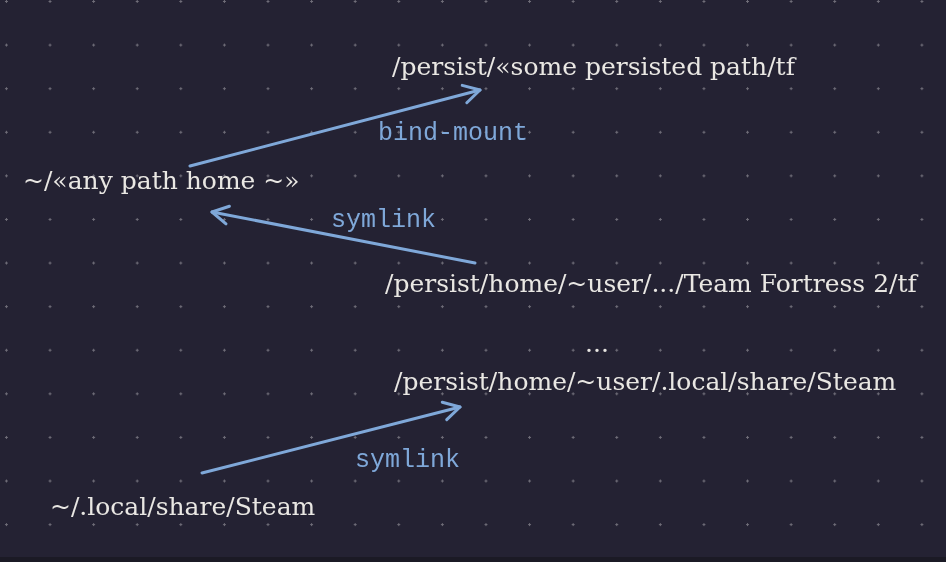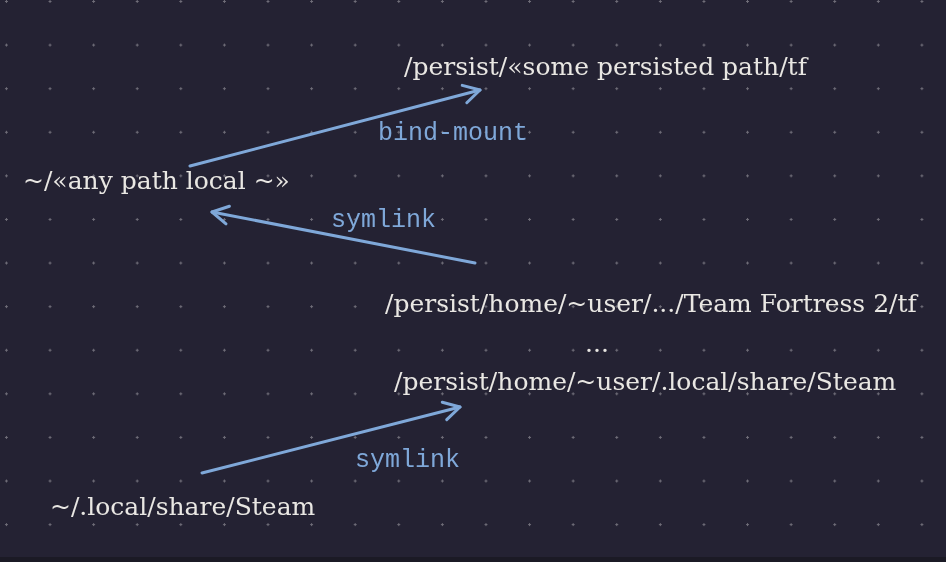--- a/index.html
+++ b/index.html
@@ -59,23 +59,23 @@
     <defs>
       <marker id="arrowhead" viewBox="-22 -14 28 28" markerWidth="28" markerHeight="28" markerUnits="userSpaceOnUse" refX="0" refY="0" orient="auto">
         <path id="arrowhead-path" d="M -16 -9 L 0 0 L -16 9" fill="none" stroke="#7fa8d9" stroke-width="3" stroke-linecap="round" stroke-linejoin="round"></path>
       </marker>
     </defs>
   <line x1="190" y1="166" x2="480" y2="90" marker-end="url(#arrowhead)"></line>
       <line x1="475" y1="263" x2="212" y2="212" marker-end="url(#arrowhead)"></line>
       <line x1="202" y1="473" x2="460" y2="407" marker-end="url(#arrowhead)"></line>
     </svg>
 
-  <div class="node" style="left: 404px; top: 53px;">/persist/«some persisted path/tf</div>
-  <div class="node" style="left: 23px; top: 167px;">~/«any path local ~»</div>
-  <div class="node" style="left: 385px; top: 270px; margin-top: 20px;">/persist/home/~user/.../Team Fortress 2/tf</div>
+  <div class="node" style="left: 392px; top: 53px;">/persist/«some persisted path/tf</div>
+  <div class="node" style="left: 23px; top: 167px;">~/«any path home ~»</div>
+  <div class="node" style="left: 385px; top: 270px;">/persist/home/~user/.../Team Fortress 2/tf</div>
   <div class="node" style="left: 585px; top: 330px;">...</div>
   <div class="node" style="left: 50px; top: 493px;">~/.local/share/Steam</div>
   <div class="node" style="left: 394px; top: 368px;">/persist/home/~user/.local/share/Steam</div>
 
   <div class="edge-label" style="left: 378px; top: 120px;">bind-mount</div>
   <div class="edge-label" style="left: 331px; top: 207px;">symlink</div>
   <div class="edge-label" style="left: 355px; top: 447px;">symlink</div>
 
   <div class="bottom-edge"></div>
 </div>

